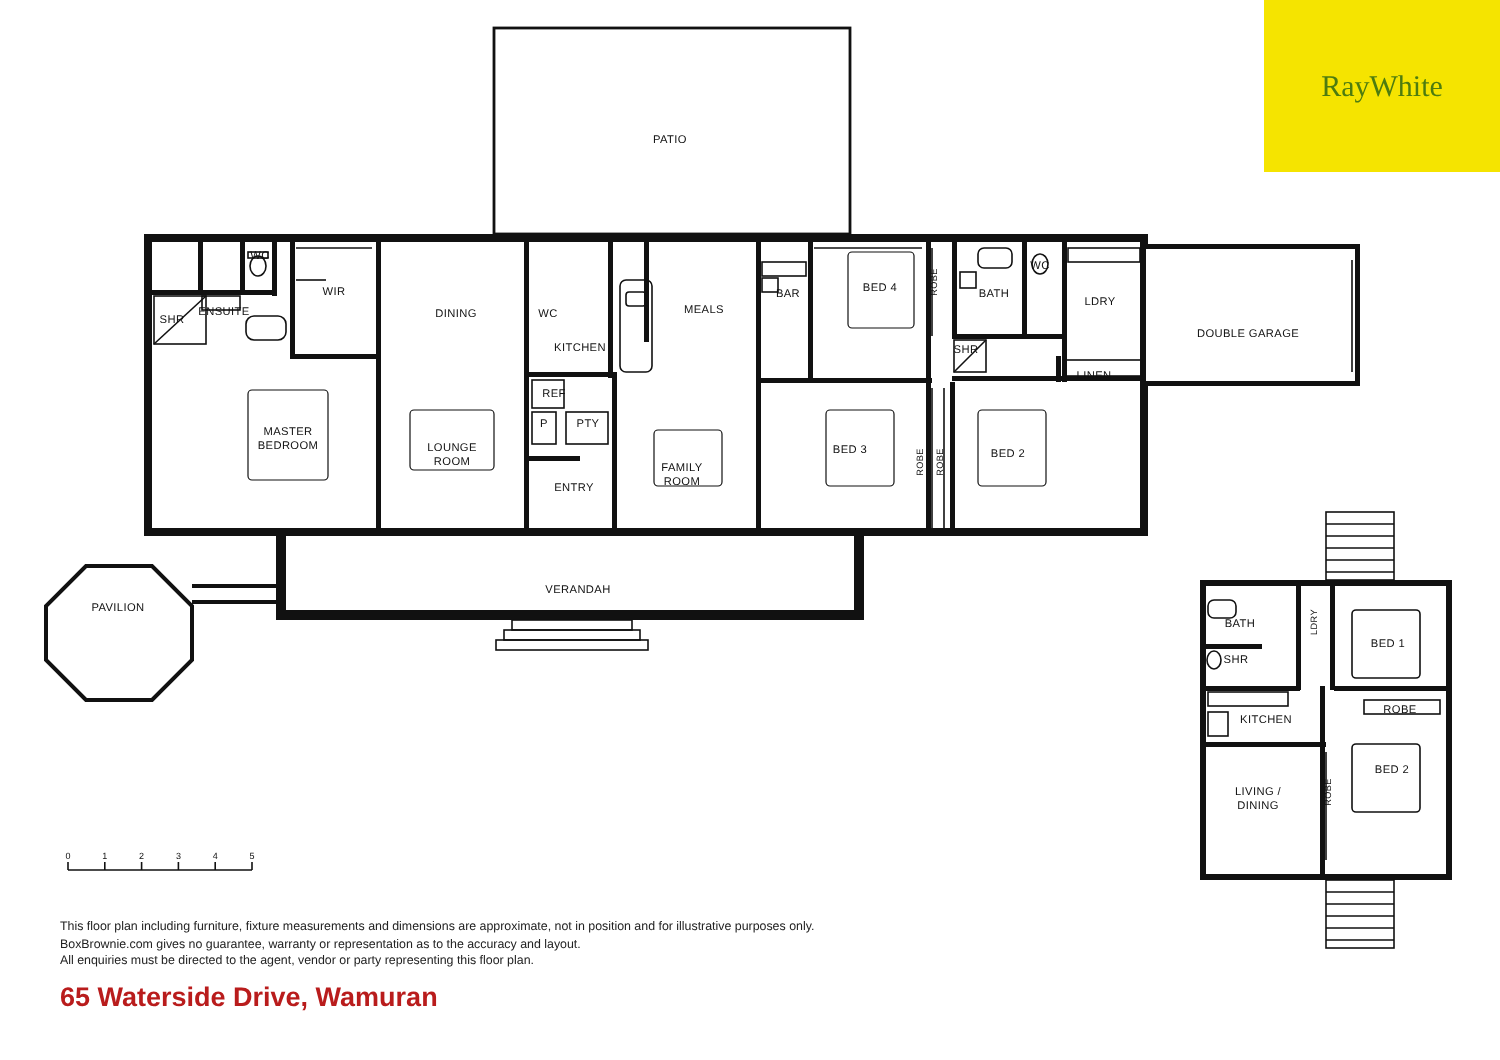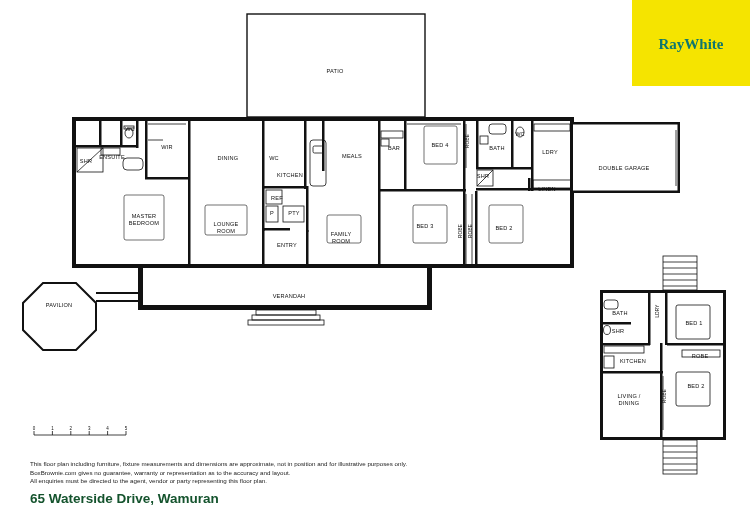--- a/index.html
+++ b/index.html
@@ -17,23 +17,23 @@
     right:0;top:0;
     width:118px;height:86px;
     background:#f5e400;
   }
   .brand .bname{
     position:absolute;
     left:0;right:0;
     top:36px;
     text-align:center;
     font-family:"Liberation Serif", serif;
-    font-weight:bold;
+    font-weight:normal;
     font-size:15px;
-    color:#0f766e;
+    color:#4d7c0f;
     letter-spacing:0px;
   }
   .brand .bsub{
     position:absolute;
     left:0;right:0;
     top:54px;
     text-align:center;
     font-size:5px;
     color:#111;
     letter-spacing:.4px;
@@ -44,21 +44,21 @@
     width:460px;
     font-size:6.2px;
     line-height:8.6px;
     color:#222;
   }
   .addr{
     position:absolute;
     left:30px;top:491px;
     font-size:13.5px;
     font-weight:bold;
-    color:#14532d;
+    color:#b91c1c;
   }
   .scalebar{
     position:absolute;
     left:30px;top:425px;
     width:100px;height:16px;
   }
   
   .lbl{
     position:absolute;
     font-size:5.6px;

